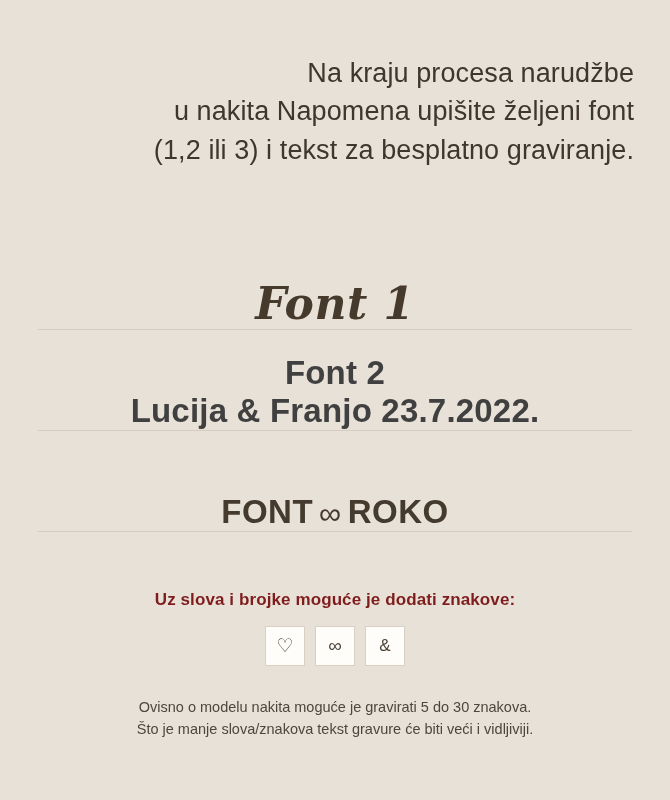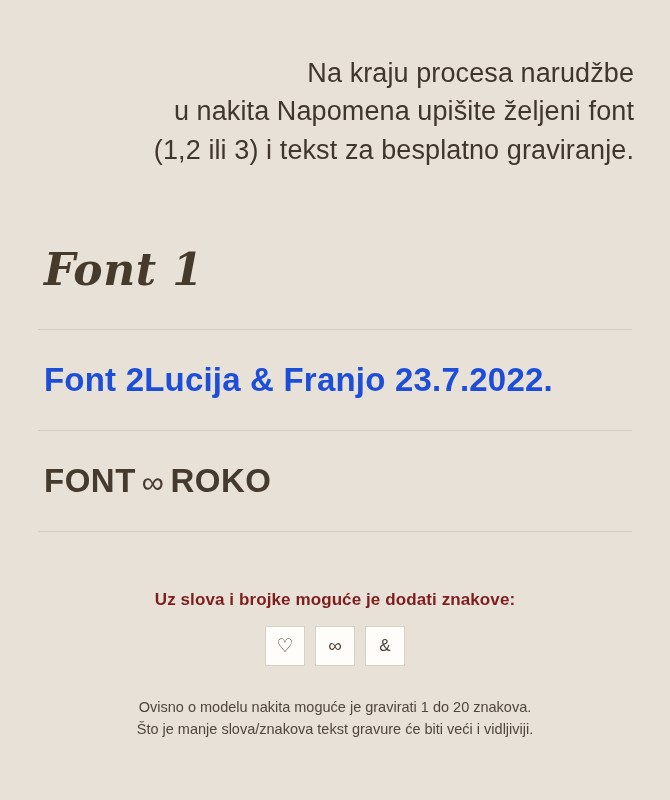--- a/index.html
+++ b/index.html
@@ -38,23 +38,24 @@
     white-space: nowrap;
   }
 
   
   .samples {
     margin-top: 42px;
   }
   .sample-row {
     display: flex;
     align-items: center;
-    justify-content: flex-start;
+    justify-content: flex-end;
     box-sizing: border-box;
     padding: 0 8px;
+    flex-direction: column;
   }
   .sample-row .label {
     flex: 0 0 auto;
     text-align: left;
   }
   .sample-row .example {
     flex: 0 0 auto;
     text-align: right;
     white-space: nowrap;
   }
@@ -86,21 +87,21 @@
 
   
   .row-sans {
     height: 100px;
   }
   .row-sans .label,
   .row-sans .example {
     font-family: "Liberation Sans", sans-serif;
     font-weight: 700;
     font-size: 33px;
-    color: #1d4ed8;
+    color: #404040;
     letter-spacing: 0.2px;
   }
 
   
   .row-caps {
     height: 100px;
   }
   .row-caps .label,
   .row-caps .example {
     font-family: "Liberation Sans", sans-serif;
@@ -214,17 +215,17 @@
       <div class="symbol-box">
         <span>∞</span>
       </div>
       <div class="symbol-box amp">
         <span>&amp;</span>
       </div>
     </div>
   </div>
 
   <div class="footnote">
-    <span class="line">Ovisno o modelu nakita moguće je gravirati 1 do 20 znakova.</span>
+    <span class="line">Ovisno o modelu nakita moguće je gravirati 5 do 30 znakova.</span>
     <span class="line">Što je manje slova/znakova tekst gravure će biti veći i vidljiviji.</span>
   </div>
 
 </div>
 
 </body></html>

